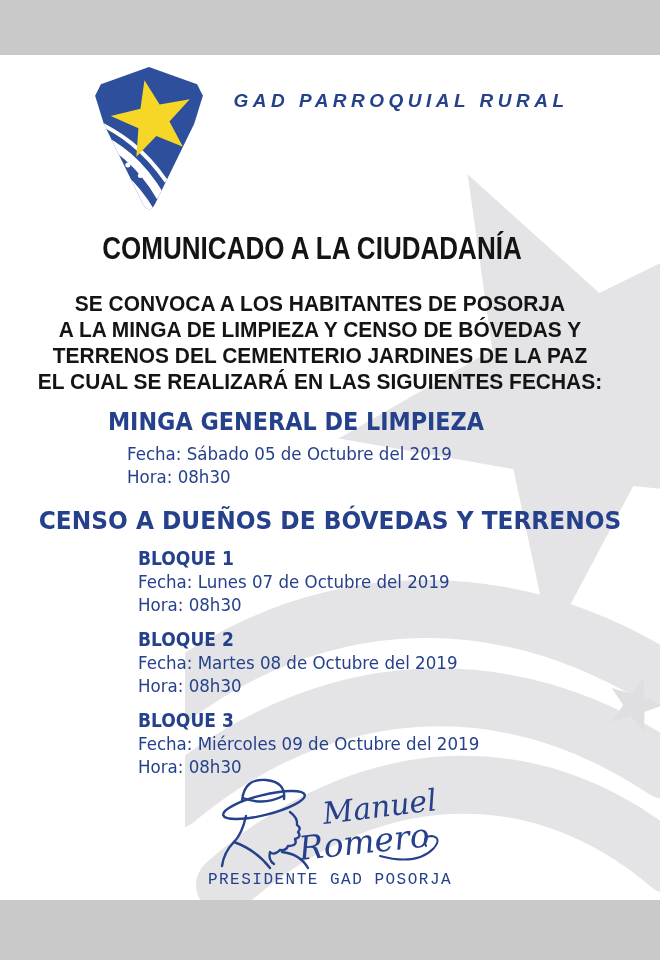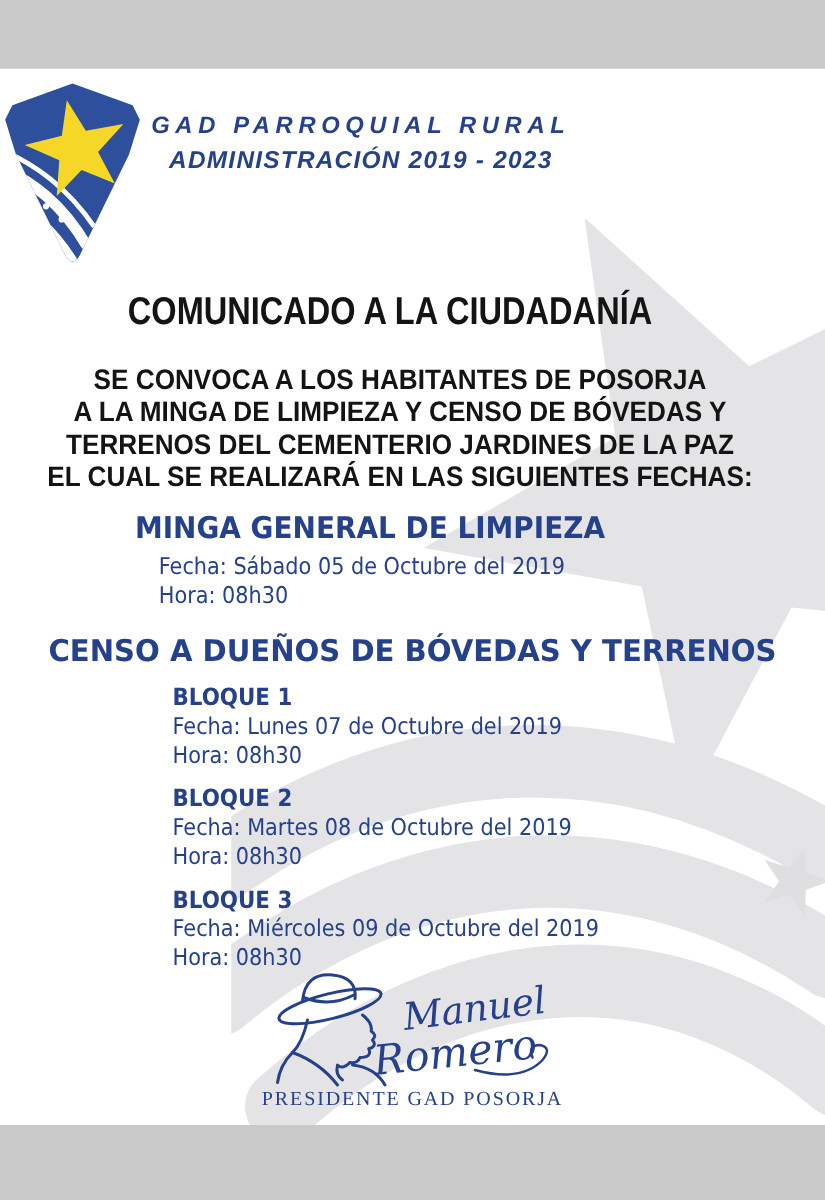--- a/index.html
+++ b/index.html
@@ -10,21 +10,21 @@
   }
   .band{position:absolute;left:0;width:660px;background:#c9c9ca;z-index:3;}
   .band.top{top:0;height:55px;}
   .band.bottom{top:900px;height:60px;}
 
   .watermark{position:absolute;right:0;top:165px;z-index:0;pointer-events:none;}
 
   .content{position:absolute;left:0;top:0;width:660px;height:960px;z-index:1;}
 
   
-  .logo-row{position:absolute;top:64px;left:0;width:660px;display:flex;justify-content:flex-start;align-items:flex-start;gap:5px;}
+  .logo-row{position:absolute;top:64px;left:0;width:660px;display:flex;justify-content:center;align-items:flex-start;gap:26px;}
   .logo-text{display:flex;flex-direction:column;align-items:center;padding-top:26px;}
   .logo-org{font-style:italic;font-weight:bold;font-size:19px;letter-spacing:4.5px;color:#26418b;white-space:nowrap;}
   .logo-name{font-family:"Liberation Serif", serif;font-weight:bold;font-size:65px;letter-spacing:3px;color:#26418b;line-height:1;margin-top:1px;white-space:nowrap;}
   .logo-admin{font-style:italic;font-weight:bold;font-size:19.5px;letter-spacing:1px;color:#26418b;margin-top:5px;white-space:nowrap;}
 
   
   .main-title{position:absolute;top:231px;left:0;width:624px;text-align:center;
     font-weight:bold;font-size:31px;color:#141414;white-space:nowrap;
     transform:scaleX(0.84);transform-origin:50% 50%;}
   .intro{position:absolute;top:291px;left:0;width:640px;text-align:center;
@@ -44,21 +44,21 @@
     transform:scaleX(0.97);transform-origin:50% 50%;font-family:"DejaVu Sans", sans-serif;}
   .bloques{position:absolute;top:547px;left:138px;color:#26418b;
     font-family:"DejaVu Sans", sans-serif;font-size:18.5px;line-height:23px;
     transform:scaleX(0.9);transform-origin:0 0;}
   .bloque{margin-bottom:12px;white-space:nowrap;}
   .bloque-label{font-weight:bold;font-size:19px;}
 
   
   .sig-svg{position:absolute;left:212px;top:772px;}
   .sig-title{position:absolute;top:871px;left:0;width:660px;text-align:center;
-    color:#26418b;font-family:Liberation Serif, serif;font-size:16px;letter-spacing:1.5px;white-space:nowrap;}
+    color:#26418b;font-family:Liberation Mono, monospace;font-size:16px;letter-spacing:1.5px;white-space:nowrap;}
 </style>
 </head>
 <body>
 
 <div class="band top"></div>
 <div class="band bottom"></div>
 
 <svg class="watermark" width="475" height="735" viewBox="0 0 475 735">
   <g fill="#e4e4e6">
     <polygon transform="translate(400,230) rotate(-28)" points="0,-250 60.6,-83.4 237.8,-77.3 98,31.9 147,202.3 0,103 -147,202.3 -98,31.9 -237.8,-77.3 -60.6,-83.4"></polygon>
@@ -92,21 +92,20 @@
         <g fill="#ffffff">
           <circle cx="24" cy="96" r="2.6"></circle>
             <circle cx="38" cy="105" r="2.6"></circle>
             <circle cx="51" cy="116" r="2.6"></circle>
         </g>
       </g>
       <polygon fill="#f6d728" transform="translate(64,58) rotate(-12)" points="0,-42 10.2,-14 42,-13 16.5,5.4 24.7,34 0,17.3 -24.7,34 -16.5,5.4 -42,-13 -10.2,-14"></polygon>
     </svg>
     <div class="logo-text">
       <div class="logo-org">GAD PARROQUIAL RURAL</div>
-      <div class="logo-admin">ADMINISTRACIÓN 2019 - 2023</div>
     </div>
   </div>
 
   <div class="main-title">COMUNICADO A LA CIUDADANÍA</div>
 
   <div class="intro">
     <div>SE CONVOCA A LOS HABITANTES DE POSORJA</div>
     <div>A LA MINGA DE LIMPIEZA Y CENSO DE BÓVEDAS Y</div>
     <div>TERRENOS DEL CEMENTERIO JARDINES DE LA PAZ</div>
     <div>EL CUAL SE REALIZARÁ EN LAS SIGUIENTES FECHAS:</div>

